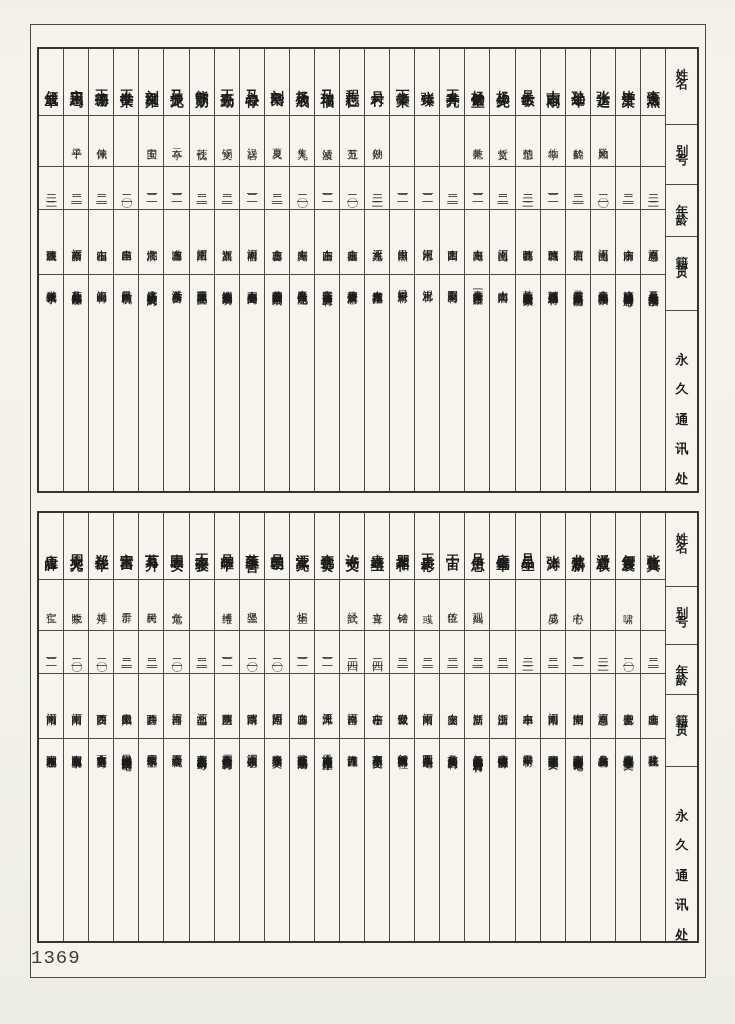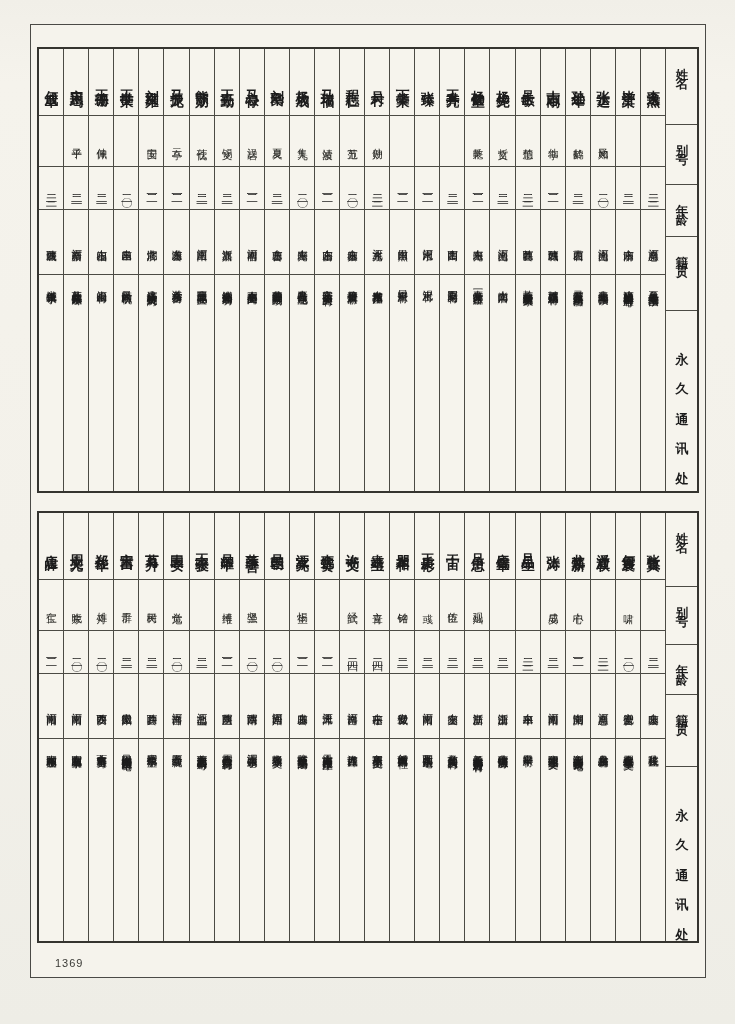--- a/index.html
+++ b/index.html
@@ -41,23 +41,23 @@
   .r4{flex:1 1 auto;justify-content:flex-start;padding-top:7px;}
   .name-cell{font-size:13.5px;font-weight:700;letter-spacing:2px;}
   .alias-cell{font-size:10.5px;letter-spacing:1px;color:#2a2a26;}
   .age-cell{font-size:11.5px;letter-spacing:2px;}
   .native-cell{font-size:10.5px;letter-spacing:0.5px;}
   .address-cell{font-size:10.5px;letter-spacing:0.5px;}
   .hcell{font-weight:700;font-size:12.5px;}
   .h-two{letter-spacing:9px;padding-top:9px;justify-content:flex-start;}
   .h-addr{letter-spacing:30px;padding-top:30px;justify-content:flex-start;font-size:13px;}
   .page-number{
-    position:absolute;left:24px;bottom:8px;
-    font-size:11px;letter-spacing:1px;color:#3a3a36;
-    font-family:Liberation Sans, sans-serif;
+    position:absolute;left:0;bottom:8px;
+    font-size:19px;letter-spacing:1px;color:#3a3a36;
+    font-family:Liberation Mono, monospace;
   }
 </style>
 </head>
 <body>
 
 <div class="paper"></div>
 
 <div class="frame">
   <div class="table table-top">
       <div class="col header-col">

